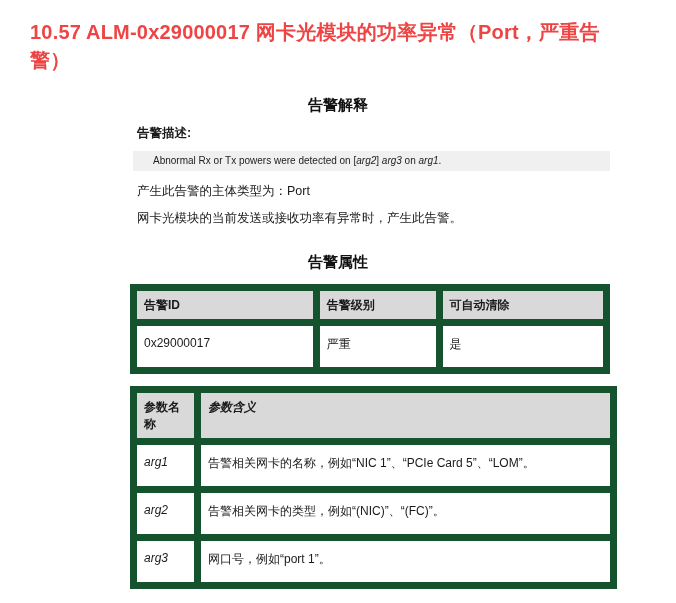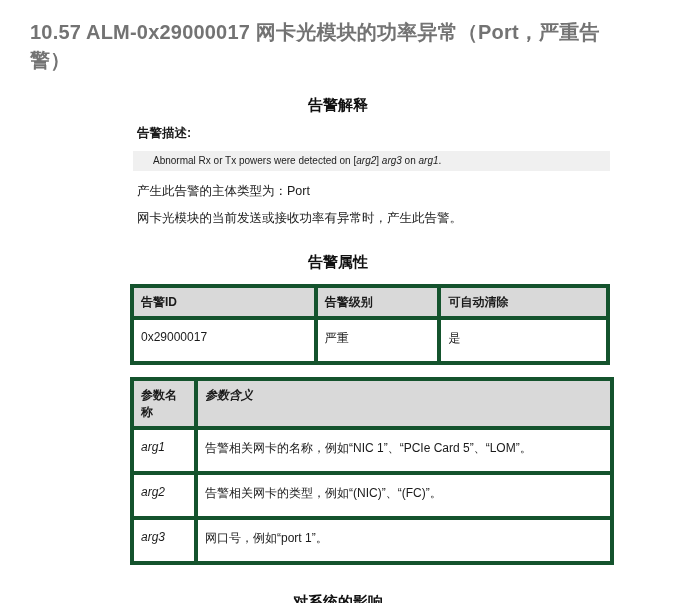--- a/index.html
+++ b/index.html
@@ -14,21 +14,21 @@
     height: 603px;
     background: #ffffff;
     padding: 18px 30px 0 30px;
     overflow: hidden;
   }
   .doc-title {
     font-size: 20px;
     font-weight: bold;
     line-height: 28px;
     max-width: 592px;
-    color: #737373;
+    color: #ef4444;
     letter-spacing: 0.2px;
   }
   .sec-heading {
     font-size: 15px;
     font-weight: bold;
     color: #111;
     text-align: center;
   }
   .sec-heading.h-explain   { margin-top: 22px; }
   .sec-heading.h-attrs     { margin-top: 27px; }
@@ -57,21 +57,21 @@
     line-height: 16px;
   }
   .p-cn      { margin-top: 11px; }
   .p-subject { margin-top: 12px; }
   table {
     border-collapse: collapse;
     margin-top: 12px;
     table-layout: fixed;
   }
   th, td {
-    border: 4px solid #14532d;
+    border: 7px solid #14532d;
     font-size: 12px;
     text-align: left;
     vertical-align: top;
   }
   th {
     background: #d9d9d9;
     font-weight: bold;
     padding: 6px 7px 5px 7px;
   }
   td {

